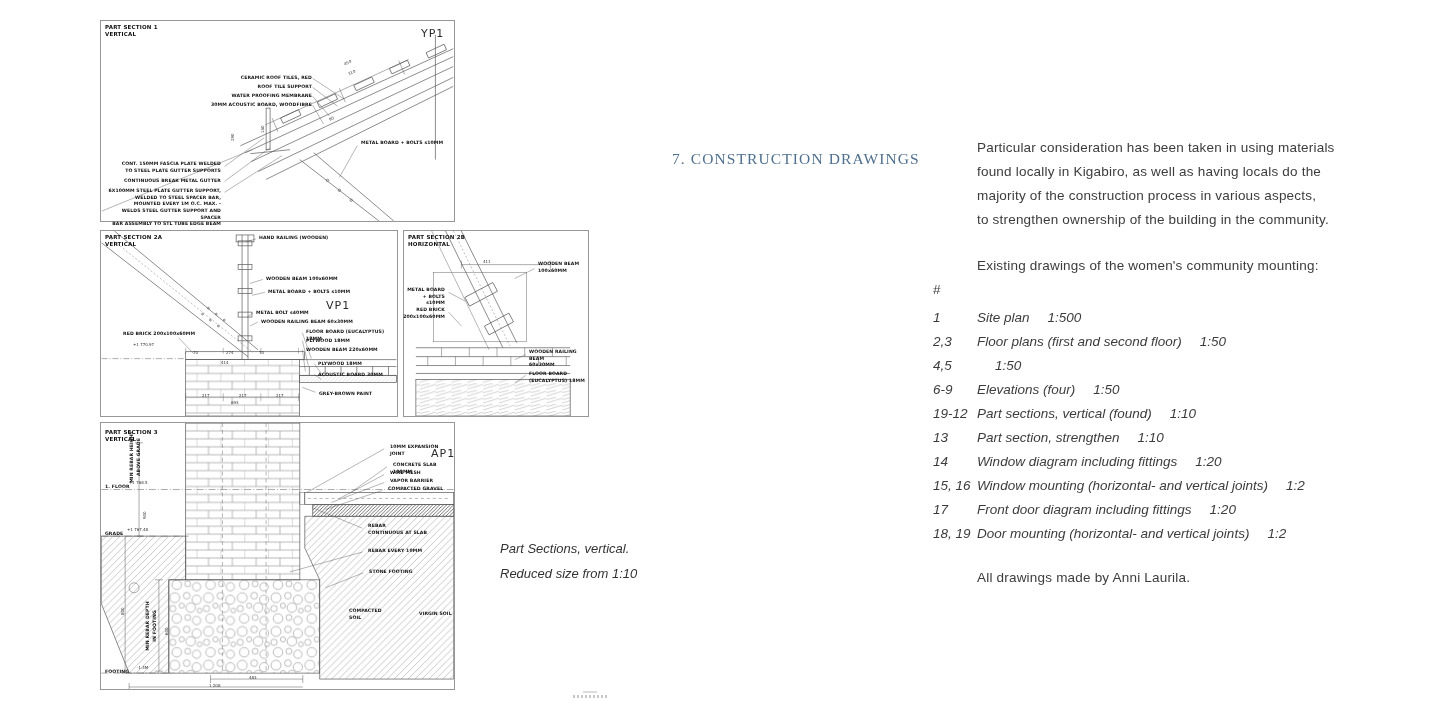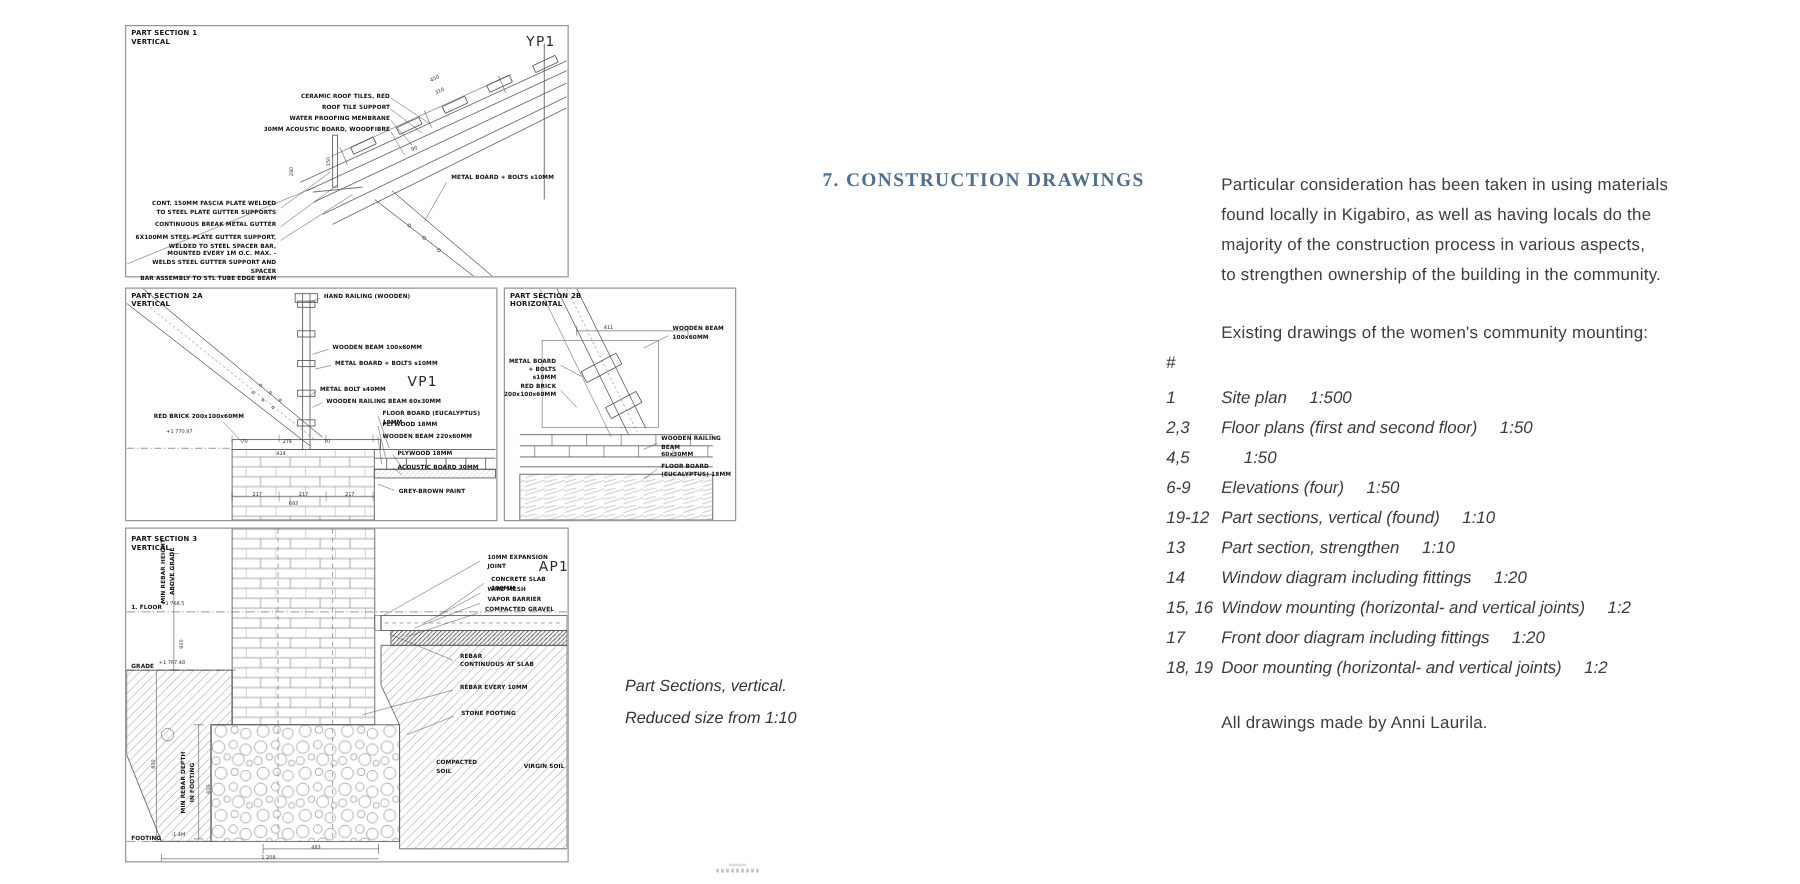--- a/index.html
+++ b/index.html
@@ -349,21 +349,21 @@
   <div class="dim rot90" style="left:42px; top:96px;">900</div>
   <div class="dim rot90" style="left:20px; top:192px;">800</div>
   <div class="dim rot90" style="left:64px; top:212px;">600</div>
   <div class="dim" style="left:148px; top:253px;">483</div>
   <div class="dim" style="left:108px; top:261px;">1 208</div>
 </section>
 
 <div class="caption" style="top:541px;">Part Sections, vertical.</div>
 <div class="caption" style="top:566px;">Reduced size from 1:10</div>
 
-<h1 class="heading" style="margin:0; font-weight:700;">7. CONSTRUCTION DRAWINGS</h1>
+<h1 class="heading" style="margin:14px; font-weight:400;">7. CONSTRUCTION DRAWINGS</h1>
 <p class="intro" style="margin:0;">Particular consideration has been taken in using materials
 found locally in Kigabiro, as well as having locals do the
 majority of the construction process in various aspects,
 to strengthen ownership of the building in the community.</p>
 <div class="lead">Existing drawings of the women's community mounting:</div>
 <div class="hash">#</div>
 
 <div class="dlist">
   <div class="drow">
     <span class="dnum">1</span>

